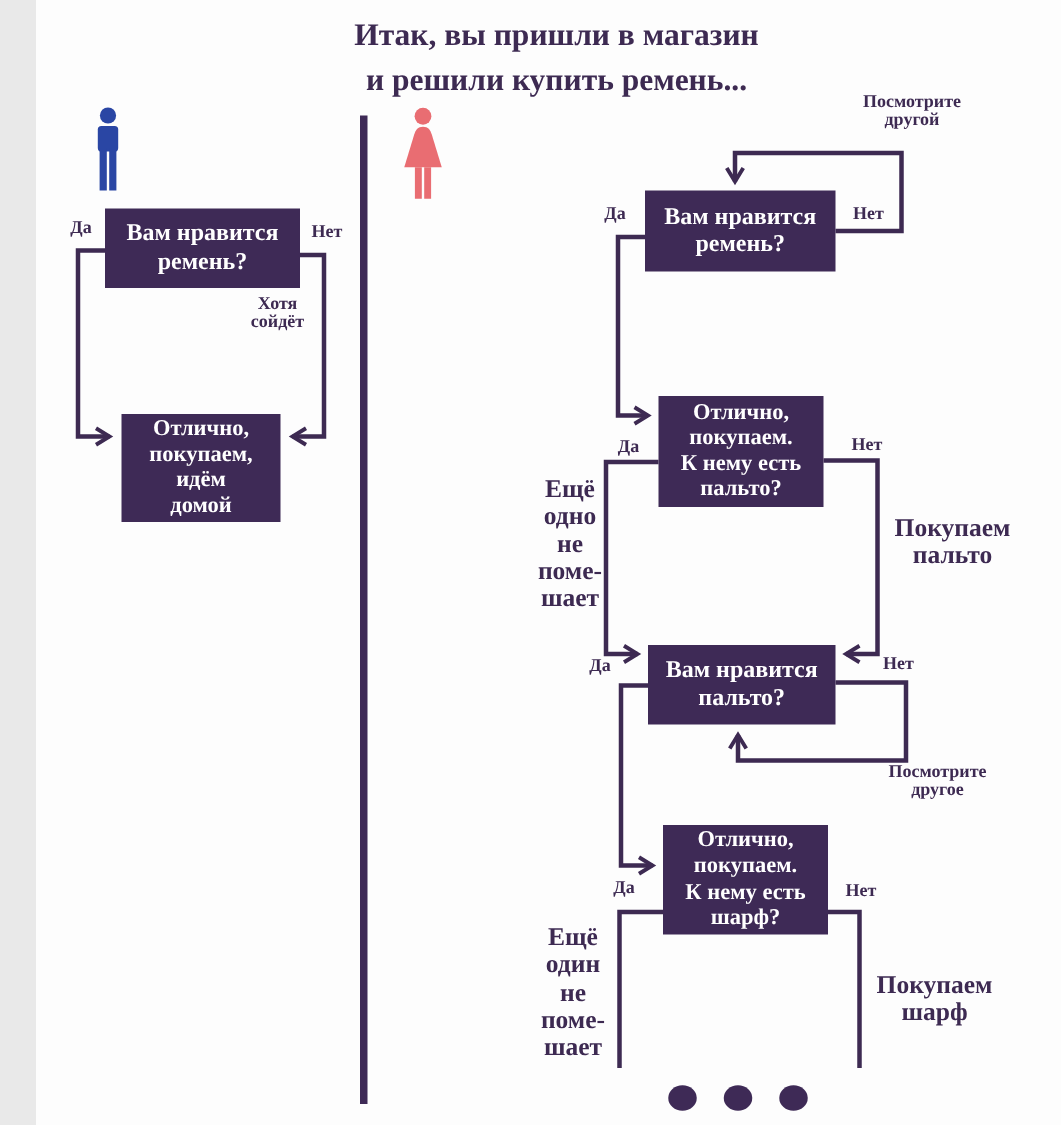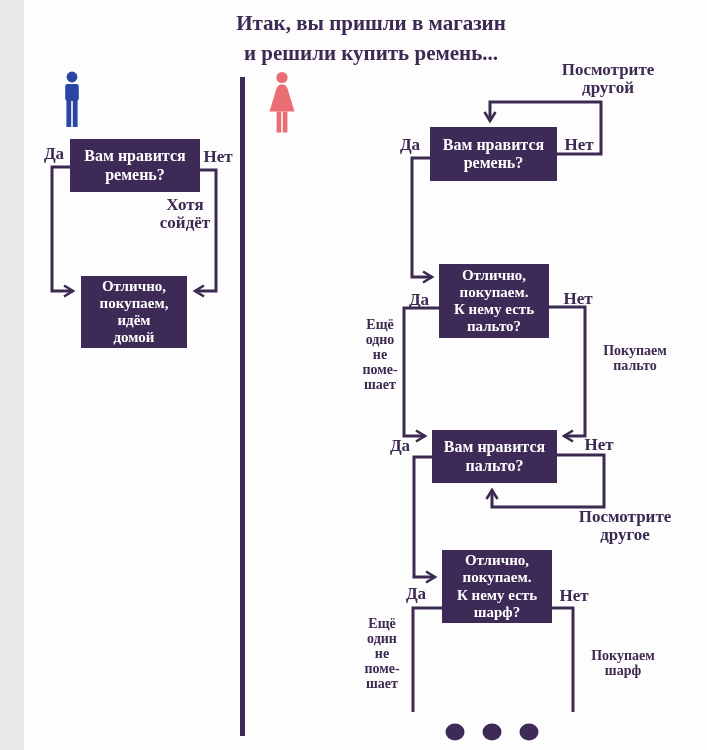--- a/index.html
+++ b/index.html
@@ -25,25 +25,25 @@
   .box{
     position:absolute;
     background:#3e2a56;color:#ffffff;
     display:flex;align-items:center;justify-content:center;
     text-align:center;white-space:pre-line;
     font-weight:700;font-size:15px;line-height:1.14;
     z-index:2;
   }
   .lbl{
     position:absolute;
-    color:#3d2a52;font-weight:700;font-size:17px;line-height:1.04;
+    color:#3d2a52;font-weight:700;font-size:12px;line-height:1.04;
     text-align:center;white-space:pre-line;
     z-index:2;
   }
-  .lbl.small{font-size:14px;line-height:1.08;}
+  .lbl.small{font-size:17px;line-height:1.08;}
   #connectors{position:absolute;left:0;top:0;z-index:1;pointer-events:none;}
   .icon{position:absolute;z-index:2;}
 </style>
 </head>
 <body>
 
 <div id="stage">
 
   <div class="title">Итак, вы пришли в магазин
 и решили купить ремень...</div>

